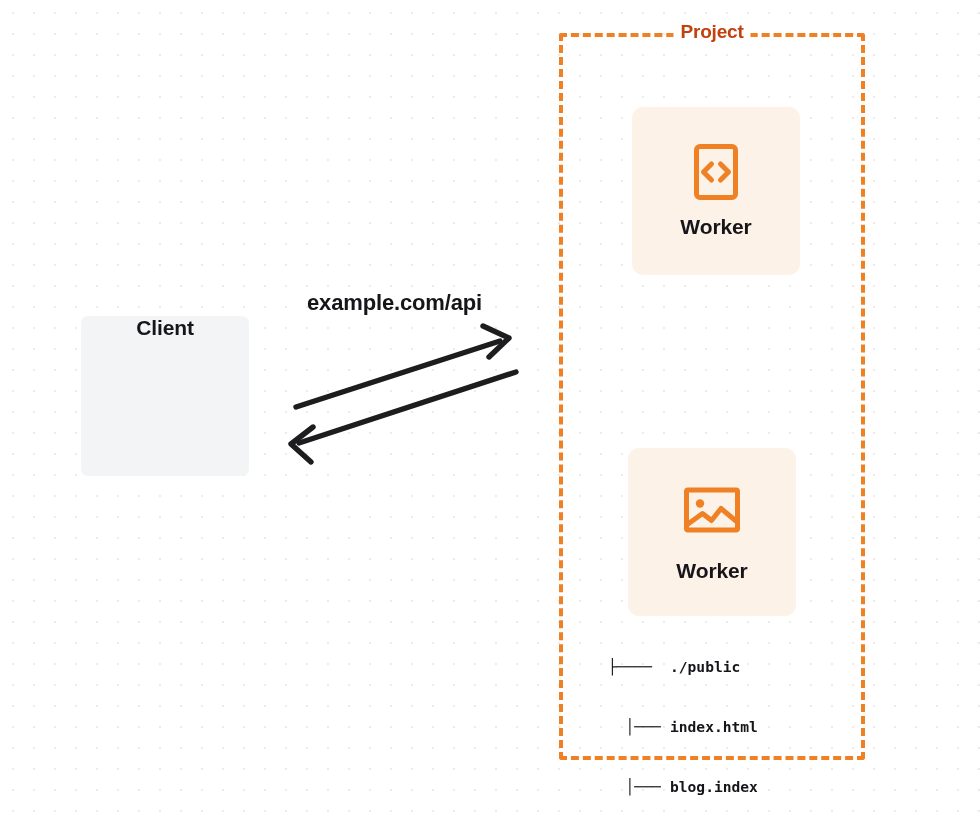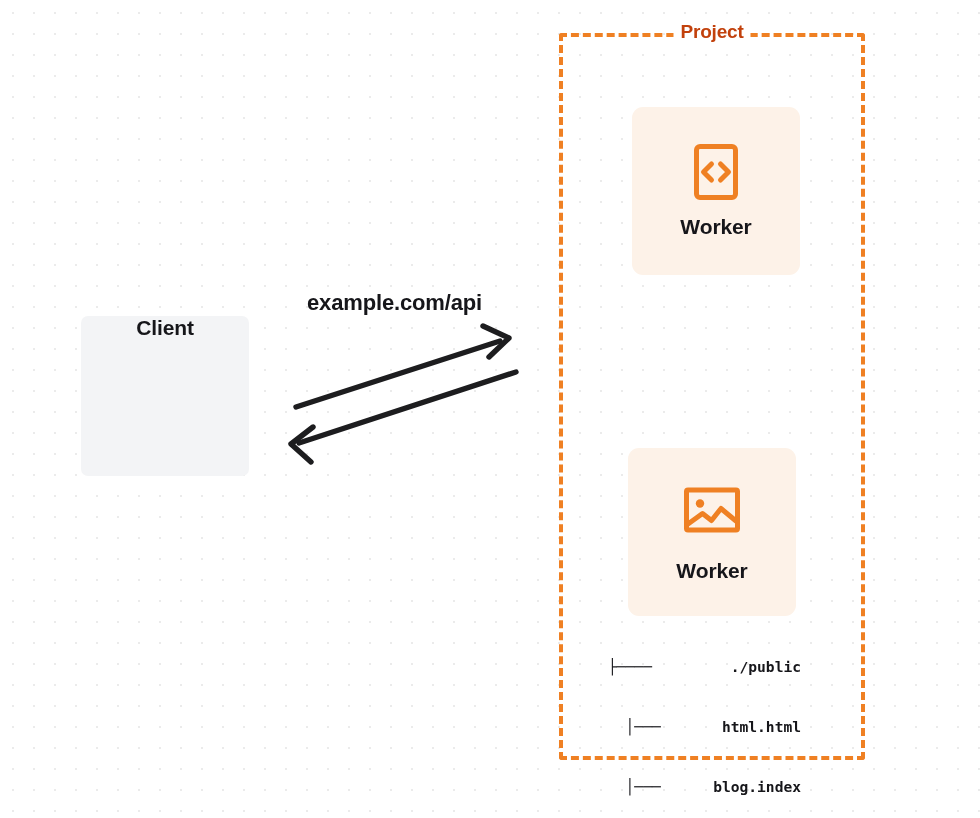--- a/index.html
+++ b/index.html
@@ -149,21 +149,20 @@
     align-items: baseline;
     height: 20px;
   }
   #assets-file-tree .tree-branch {
     width: 62px;
     flex: 0 0 62px;
   }
   #assets-file-tree .tree-name {
     width: 131px;
     flex: 0 0 131px;
-    text-align: right;
   }
 </style>
 </head>
 <body>
 
 <div id="diagram-canvas">
 
   <div id="client-node">
     <span class="node-label">Client</span>
   </div>
@@ -205,21 +204,21 @@
     <span class="card-label">Worker</span>
   </div>
 
   <div id="assets-file-tree">
     <div class="tree-row">
       <span class="tree-branch">├────</span>
       <span class="tree-name">./public</span>
     </div>
     <div class="tree-row">
       <span class="tree-branch">  │───</span>
-      <span class="tree-name">html.html</span>
+      <span class="tree-name">index.html</span>
     </div>
     <div class="tree-row">
       <span class="tree-branch">  │───</span>
       <span class="tree-name">blog.index</span>
     </div>
     
   </div>
 
 </div>
 

